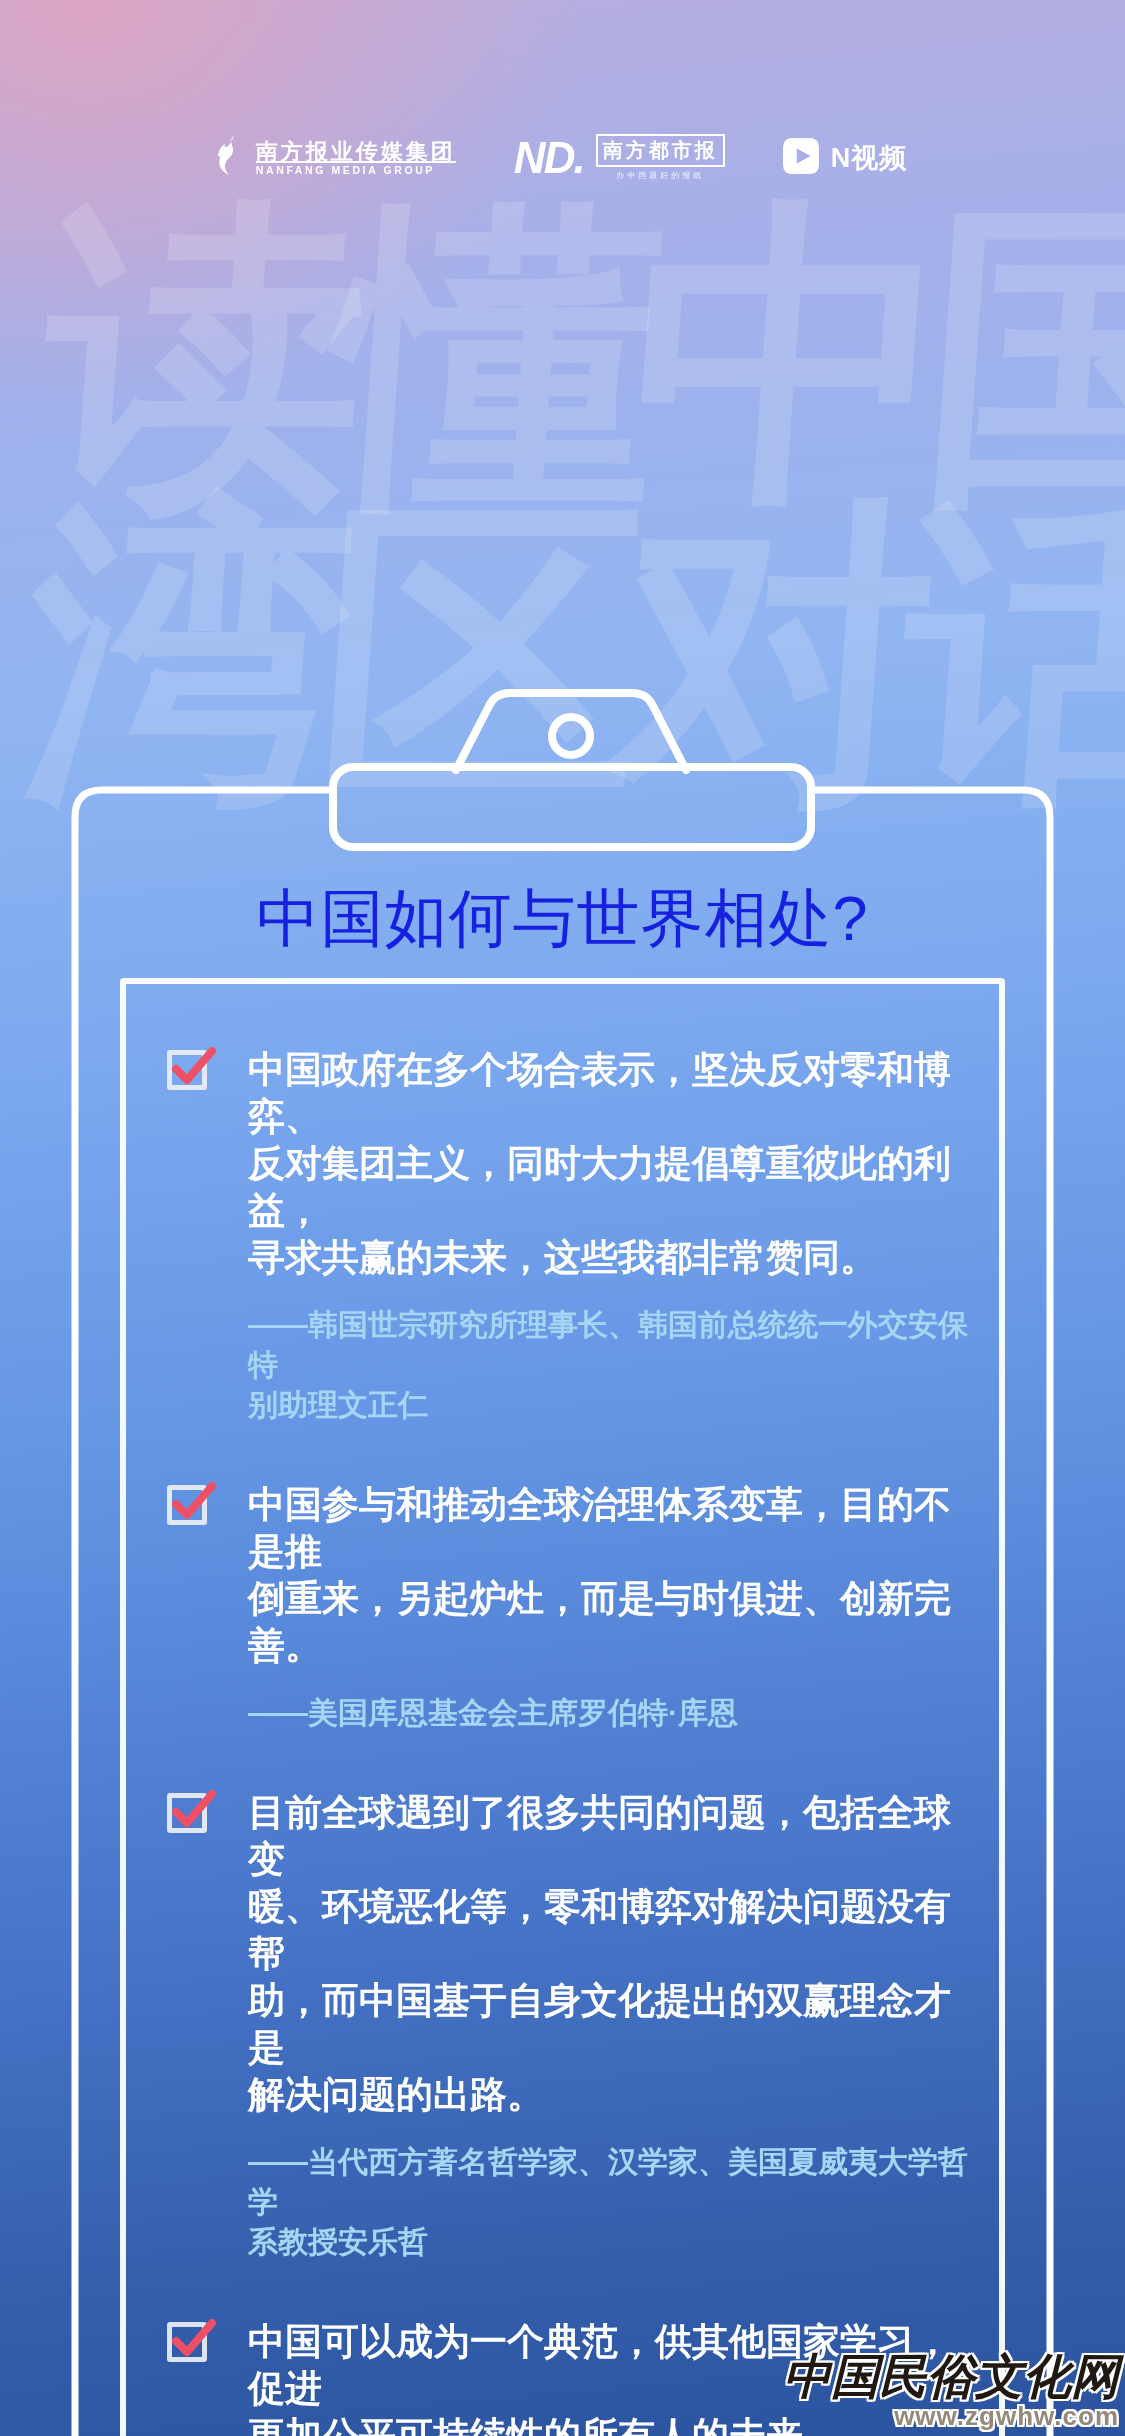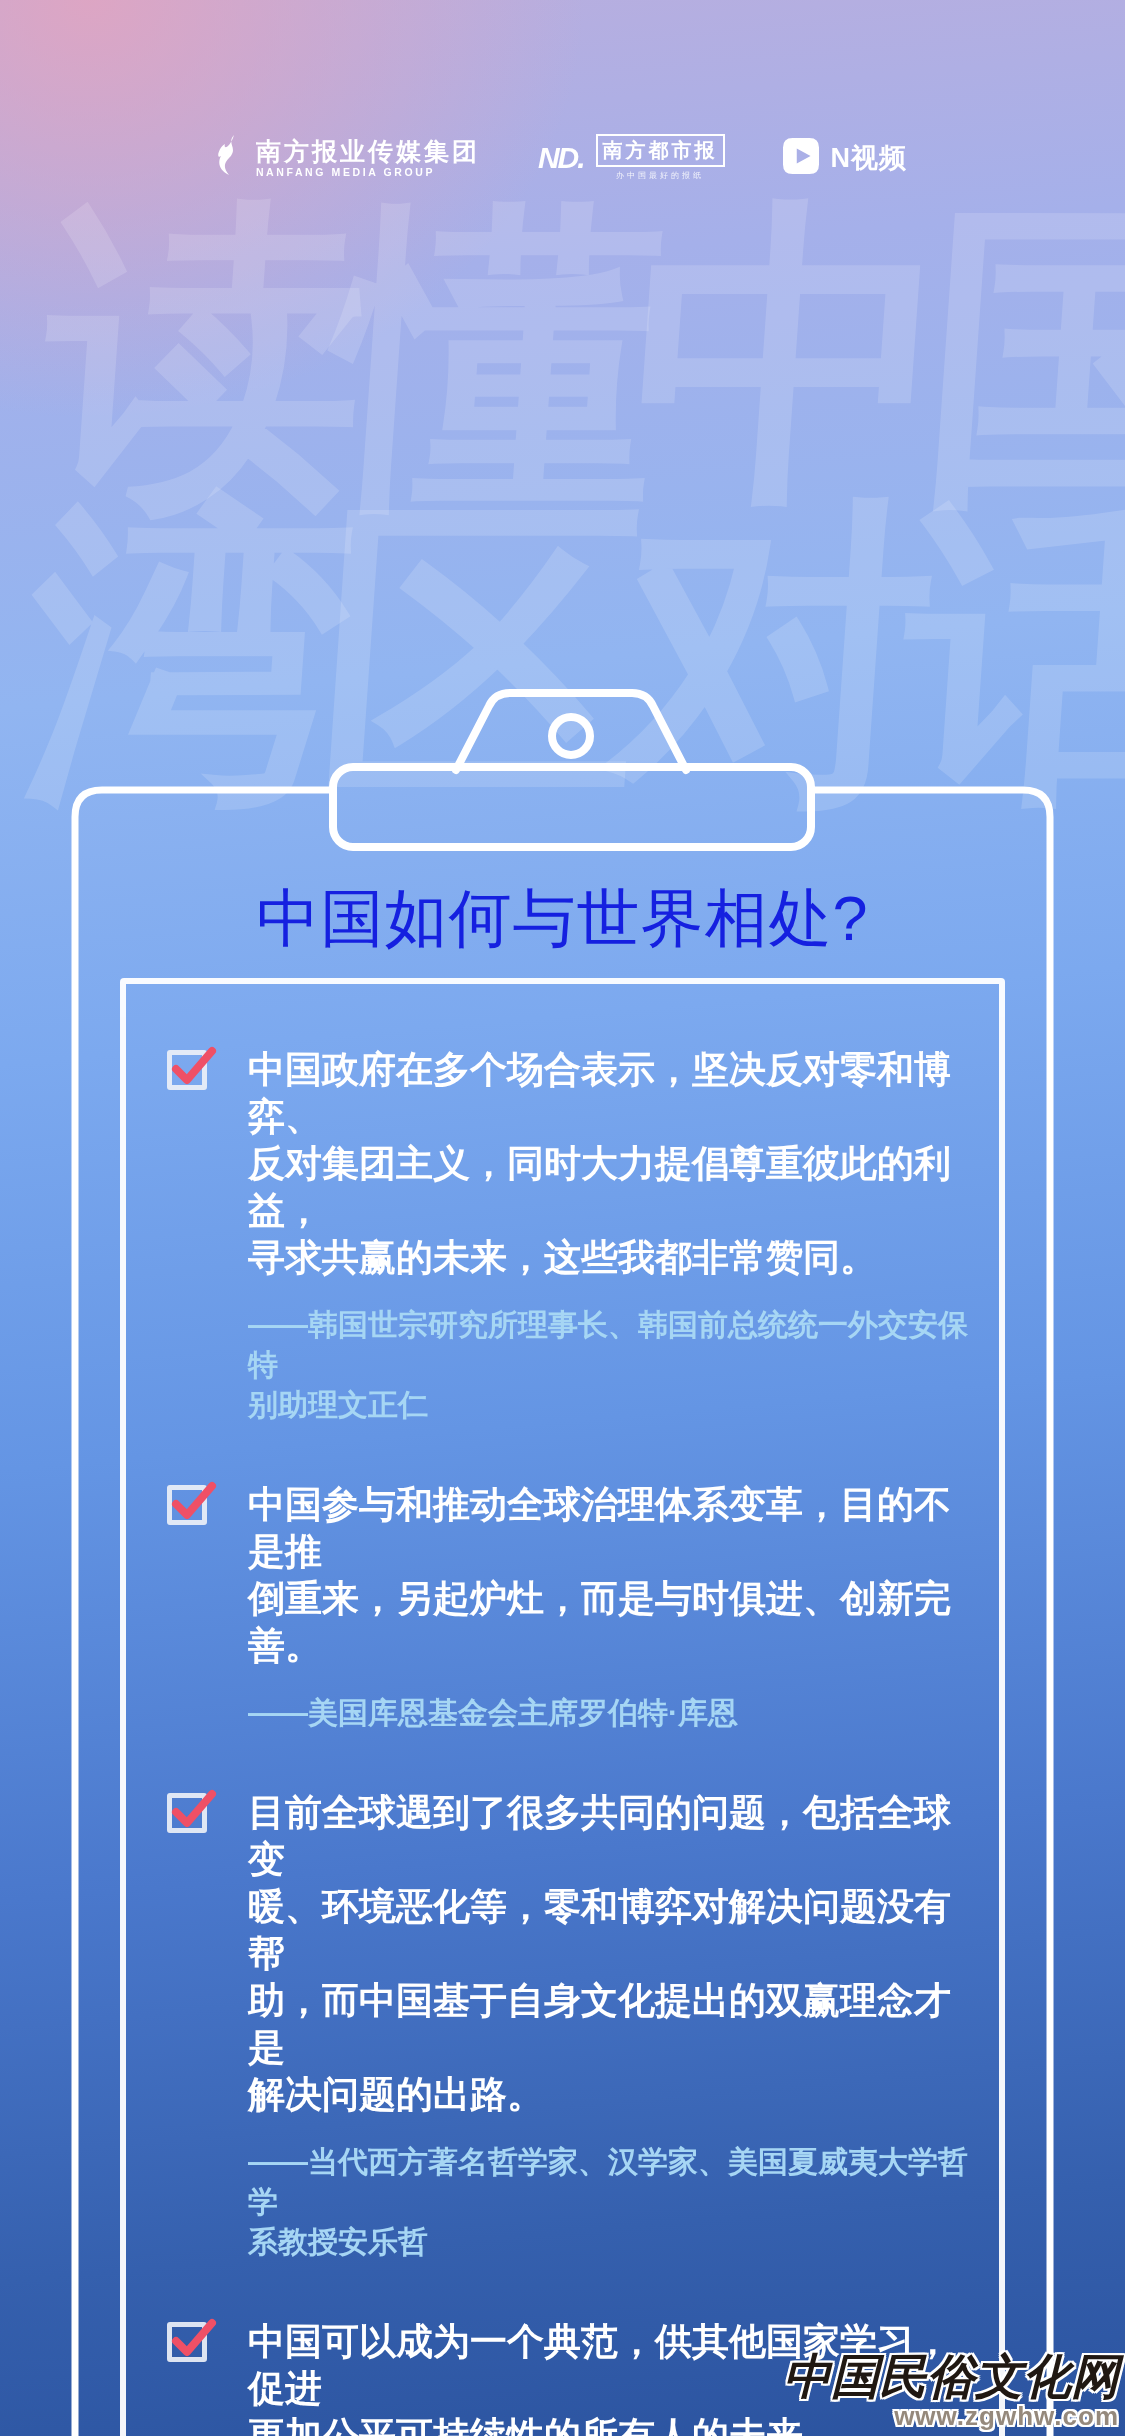--- a/index.html
+++ b/index.html
@@ -12,23 +12,23 @@
   
   .wm{position:absolute;white-space:nowrap;font-weight:900;
       color:rgba(255,255,255,0.15);transform:skewX(-4deg);
       font-size:320px;letter-spacing:-28px;line-height:1;z-index:1;}
   .wm1{left:48px;top:196px;}
   .wm2{left:30px;top:494px;}
   
   .logos{position:absolute;top:134px;left:0;width:100%;display:flex;
          justify-content:center;align-items:center;gap:58px;color:#fff;z-index:3;}
   .logo{display:flex;align-items:center;gap:12px;}
-  .logo-txt-cn{font-size:25px;font-weight:800;letter-spacing:3px;line-height:1.15;}
+  .logo-txt-cn{font-size:22px;font-weight:800;letter-spacing:3px;line-height:1.15;text-decoration:underline;}
   .logo-txt-en{font-size:10.5px;font-weight:700;letter-spacing:2.6px;line-height:1.2;}
-  .nd-mark{font-size:30px;font-weight:800;font-style:italic;letter-spacing:-2px;line-height:1;}
+  .nd-mark{font-size:44px;font-weight:800;font-style:italic;letter-spacing:-2px;line-height:1;}
   .nd-right{display:flex;flex-direction:column;align-items:center;gap:3px;}
   .nd-box{border:2px solid #fff;padding:1px 5px;font-size:20px;font-weight:800;letter-spacing:3px;}
   .nd-slogan{font-size:8px;letter-spacing:3px;opacity:.85;}
   .nv-label{font-size:27px;font-weight:800;letter-spacing:1px;}
   
   .title{position:absolute;top:342px;left:0;width:100%;text-align:center;
          color:#fff;font-weight:800;font-size:82px;line-height:97px;
          letter-spacing:2px;z-index:3;}
   
   .clipsvg{position:absolute;left:0;top:0;z-index:2;pointer-events:none;}

